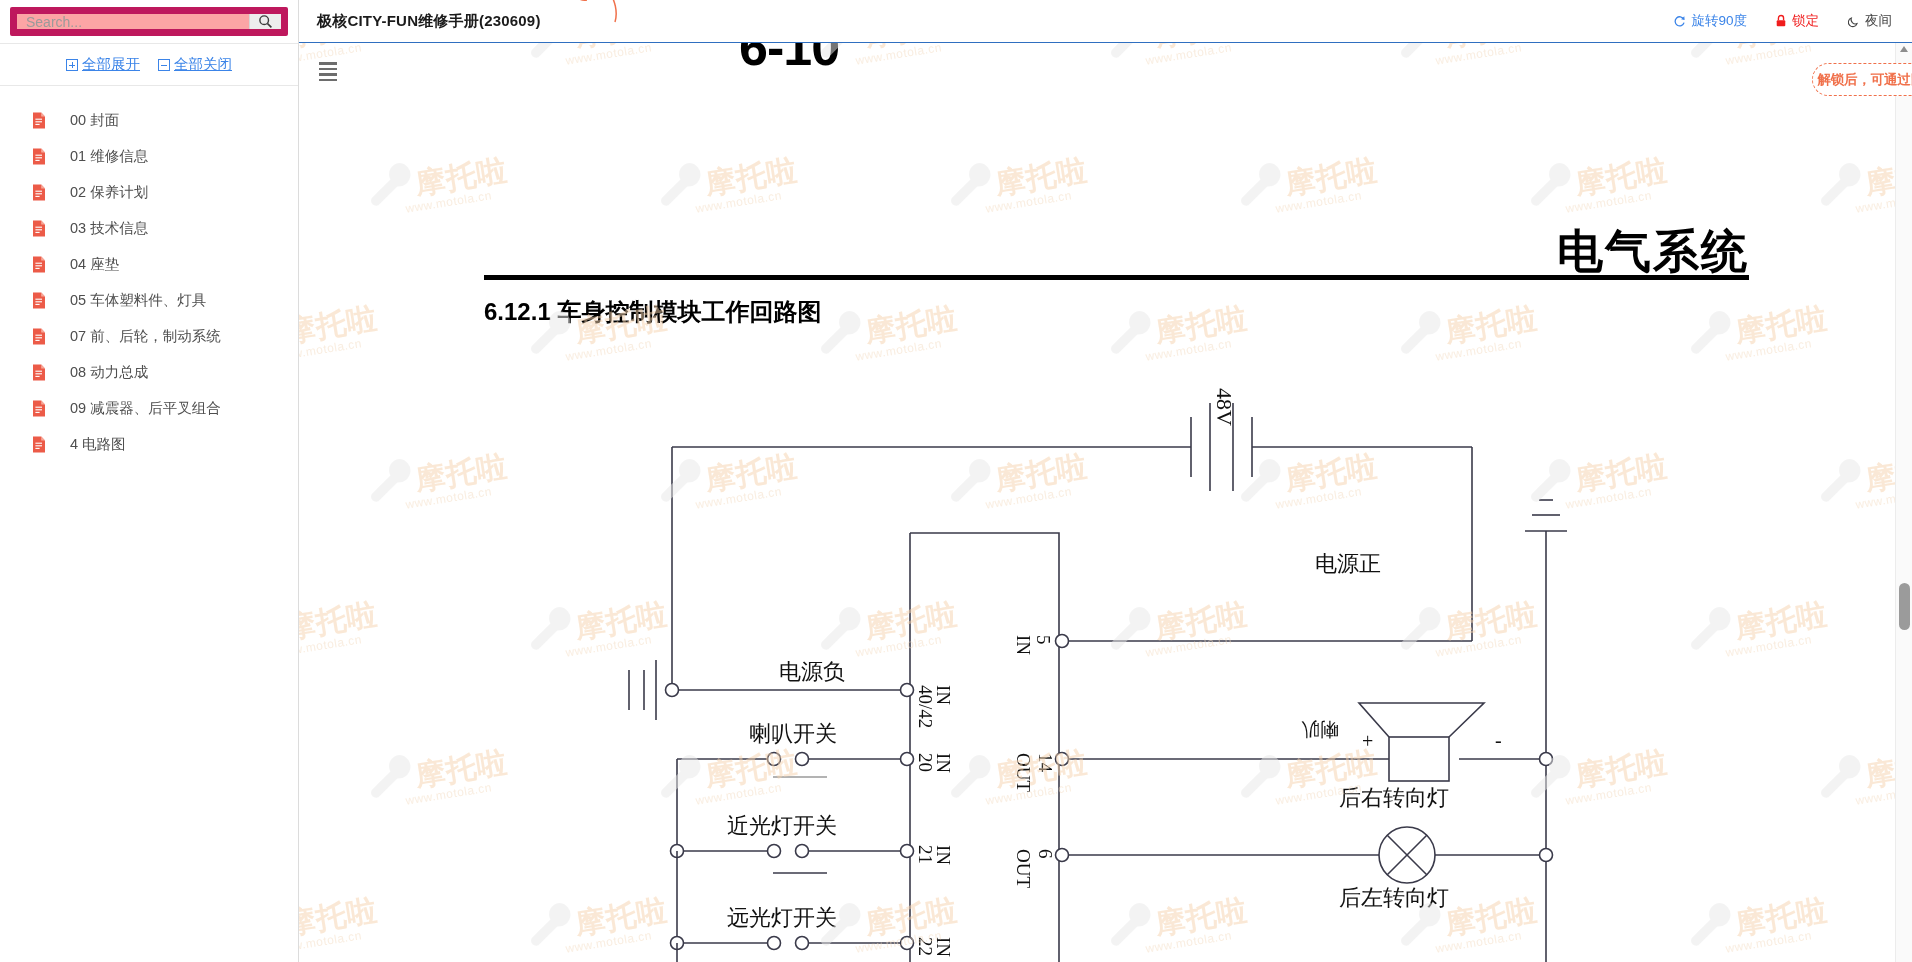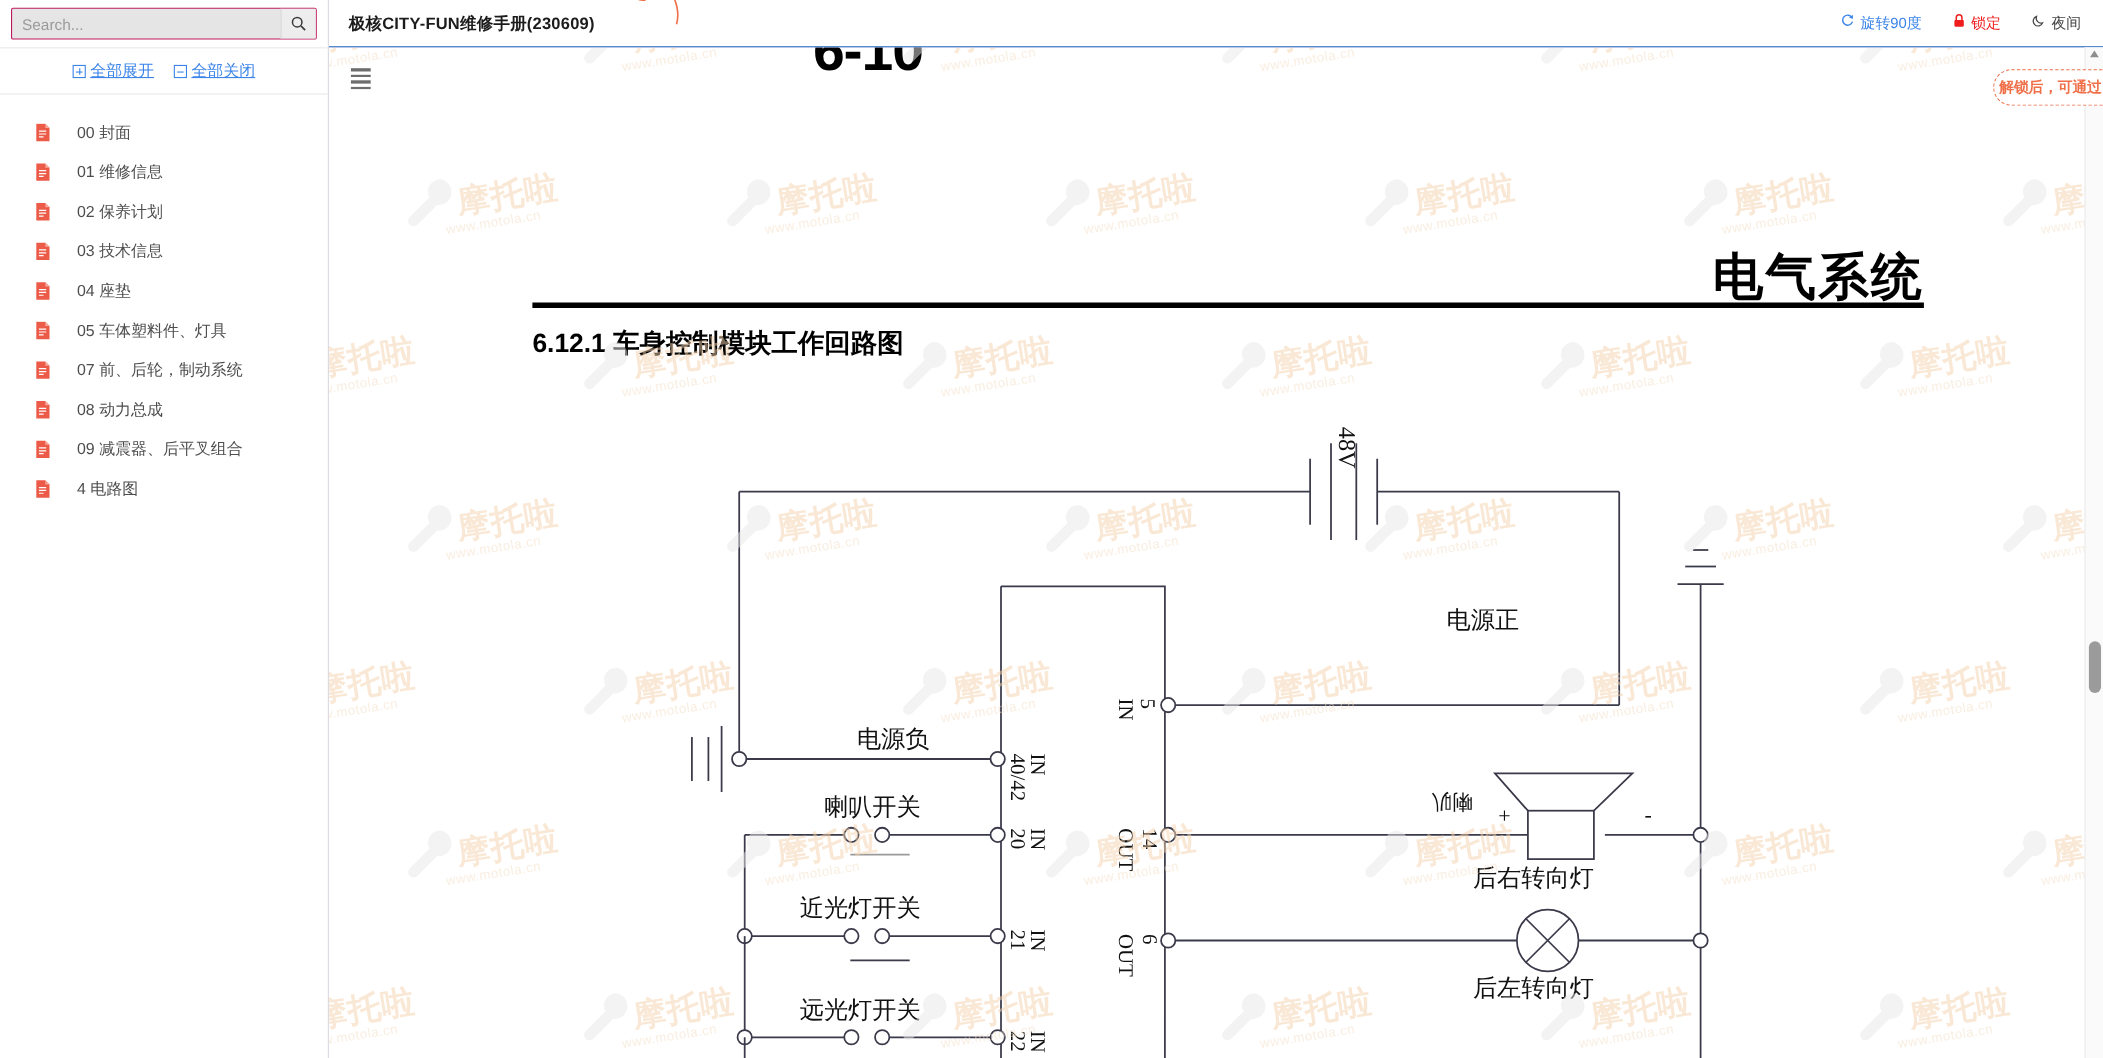--- a/index.html
+++ b/index.html
@@ -21,22 +21,22 @@
     overflow: hidden;
   }
   .search-row {
     height: 44px;
     display: flex; align-items: center;
     padding: 0 10px;
     border-bottom: 1px solid #e8e8e8;
   }
   .search-box {
     display: flex; width: 100%; height: 29px;
-    border: 1px solid #be185d; border-radius: 2px;
-    background: #e5e5e5;
+    border: 7px solid #be185d; border-radius: 2px;
+    background: #fca5a5;
   }
   .search-input {
     flex: 1; border: 0; outline: none;
     font-size: 14px; color: #555;
     padding: 0 9px;
     font-family: "Liberation Sans", sans-serif;
     background: transparent;
   }
   .search-input::placeholder { color: #9b9b9b; }
   .search-btn {
@@ -79,41 +79,41 @@
     height: 36px;
     font-size: 14.5px; color: #4e4e4e;
     cursor: pointer;
     white-space: nowrap;
   }
   .doc-ico { width: 14px; height: 17px; flex: 0 0 14px; display:block; }
 
   
   .main {
     flex: 1 1 auto; height: 962px;
-    position: relative; background: #c4b5fd;
+    position: relative; background: #404040;
     overflow: hidden;
   }
   .topbar {
     height: 43px;
     border-bottom: 1px solid #2f6fc0;
     display: flex; align-items: center;
     padding: 0 20px 0 18px;
     background: #fff;
     position: relative; z-index: 40;
   }
   .doc-title {
     font-size: 15px; font-weight: bold; color: #1b1b1b;
     letter-spacing: .2px;
   }
   .topbar-actions {
     margin-left: auto;
     display: flex; align-items: center; gap: 28px;
     font-size: 13.5px;
   }
-  .tb-action { display: inline-flex; align-items: flex-start; gap: 5px; cursor: pointer; white-space: nowrap; }
+  .tb-action { display: inline-flex; align-items: center; gap: 5px; cursor: pointer; white-space: nowrap; }
   .tb-rotate { color: #3b84e8; }
   .tb-lock { color: #f01d1d; font-weight: 500; }
   .tb-night { color: #444; }
 
   
   .viewport {
     position: absolute; inset: 43px 0 0 0;
     overflow: hidden; background: #fff;
   }
   .hamburger {

